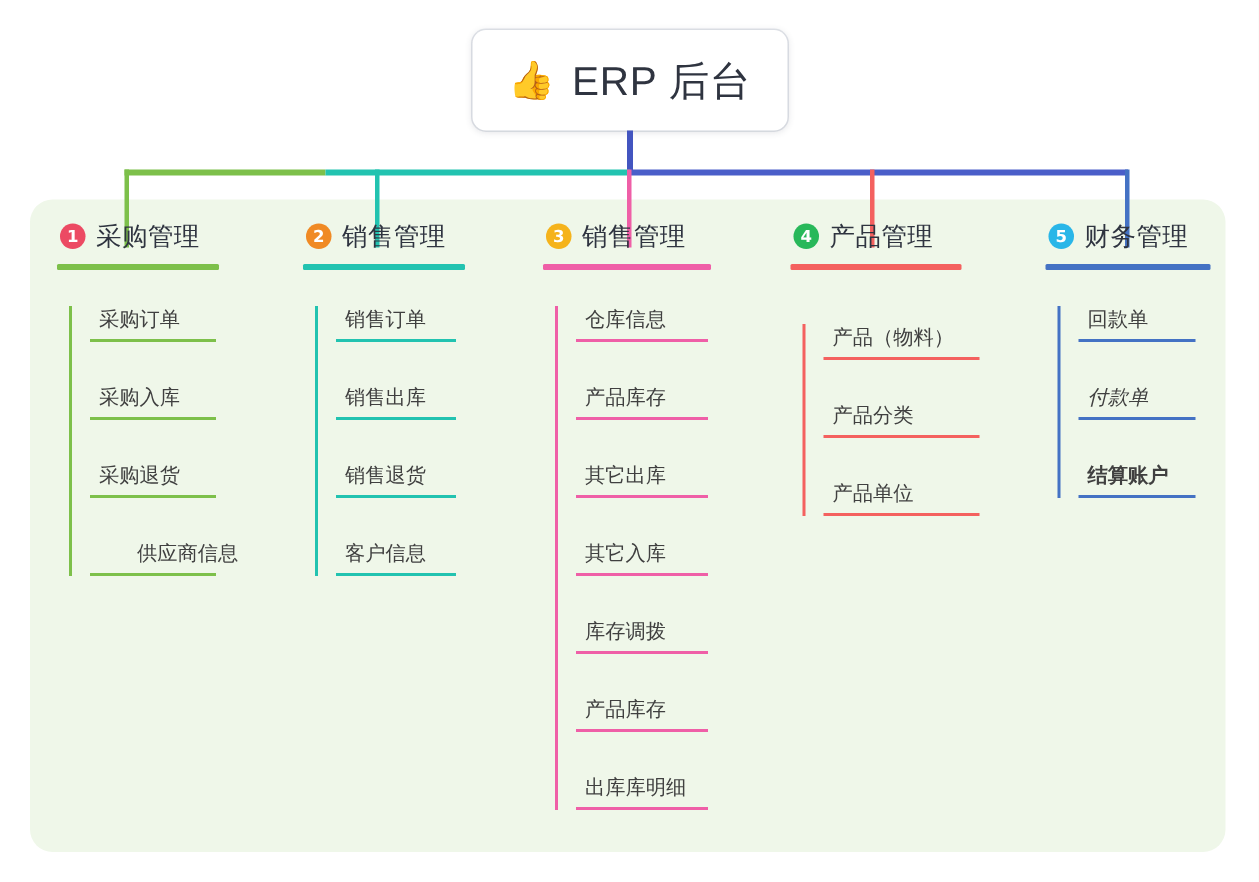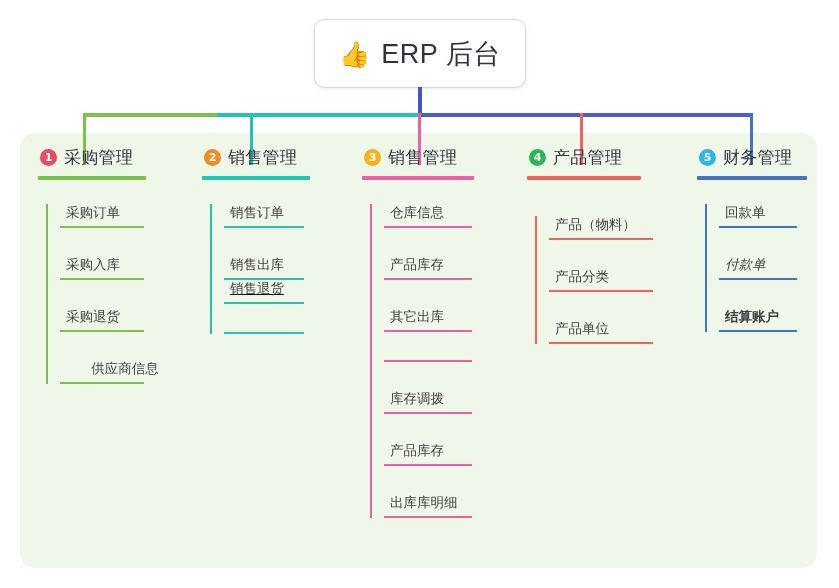--- a/index.html
+++ b/index.html
@@ -214,25 +214,26 @@
       <div class="branch-body">
         <div class="spine" style="background: rgb(34, 195, 176);"></div>
         <div class="leaf" style="margin-top: 24px;">
           <span class="leaf-label">销售订单</span>
           <div class="leaf-rule" style="background: rgb(34, 195, 176); width: 80px;"></div>
         </div>
         <div class="leaf" style="margin-top: 28px;">
           <span class="leaf-label">销售出库</span>
           <div class="leaf-rule" style="background: rgb(34, 195, 176); width: 80px;"></div>
         </div>
-        <div class="leaf" style=" text-decoration: underline;">
+        <div class="leaf" style="margin-top: 28px;">
           <span class="leaf-label">销售退货</span>
           <div class="leaf-rule" style="background: rgb(34, 195, 176); width: 80px;"></div>
         </div>
         <div class="leaf" style="margin-top: 28px;">
+          <span class="leaf-label">客户信息</span>
           <div class="leaf-rule" style="background: rgb(34, 195, 176); width: 80px;"></div>
         </div>
       </div>
     </div>
     <div class="column" id="col-2">
       <div class="col-header">
         <span class="badge" style="background: rgb(245, 179, 27);">3</span>
         <span class="col-title">销售管理</span>
       </div>
       <div class="head-rule" style="background: rgb(239, 95, 167); width: 112px;"></div>
@@ -244,20 +245,21 @@
         </div>
         <div class="leaf" style="margin-top: 28px;">
           <span class="leaf-label">产品库存</span>
           <div class="leaf-rule" style="background: rgb(239, 95, 167); width: 88px;"></div>
         </div>
         <div class="leaf" style="margin-top: 28px;">
           <span class="leaf-label">其它出库</span>
           <div class="leaf-rule" style="background: rgb(239, 95, 167); width: 88px;"></div>
         </div>
         <div class="leaf" style="margin-top: 28px;">
+          <span class="leaf-label">其它入库</span>
           <div class="leaf-rule" style="background: rgb(239, 95, 167); width: 88px;"></div>
         </div>
         <div class="leaf" style="margin-top: 28px;">
           <span class="leaf-label">库存调拨</span>
           <div class="leaf-rule" style="background: rgb(239, 95, 167); width: 88px;"></div>
         </div>
         <div class="leaf" style="margin-top: 28px;">
           <span class="leaf-label">产品库存</span>
           <div class="leaf-rule" style="background: rgb(239, 95, 167); width: 88px;"></div>
         </div>

